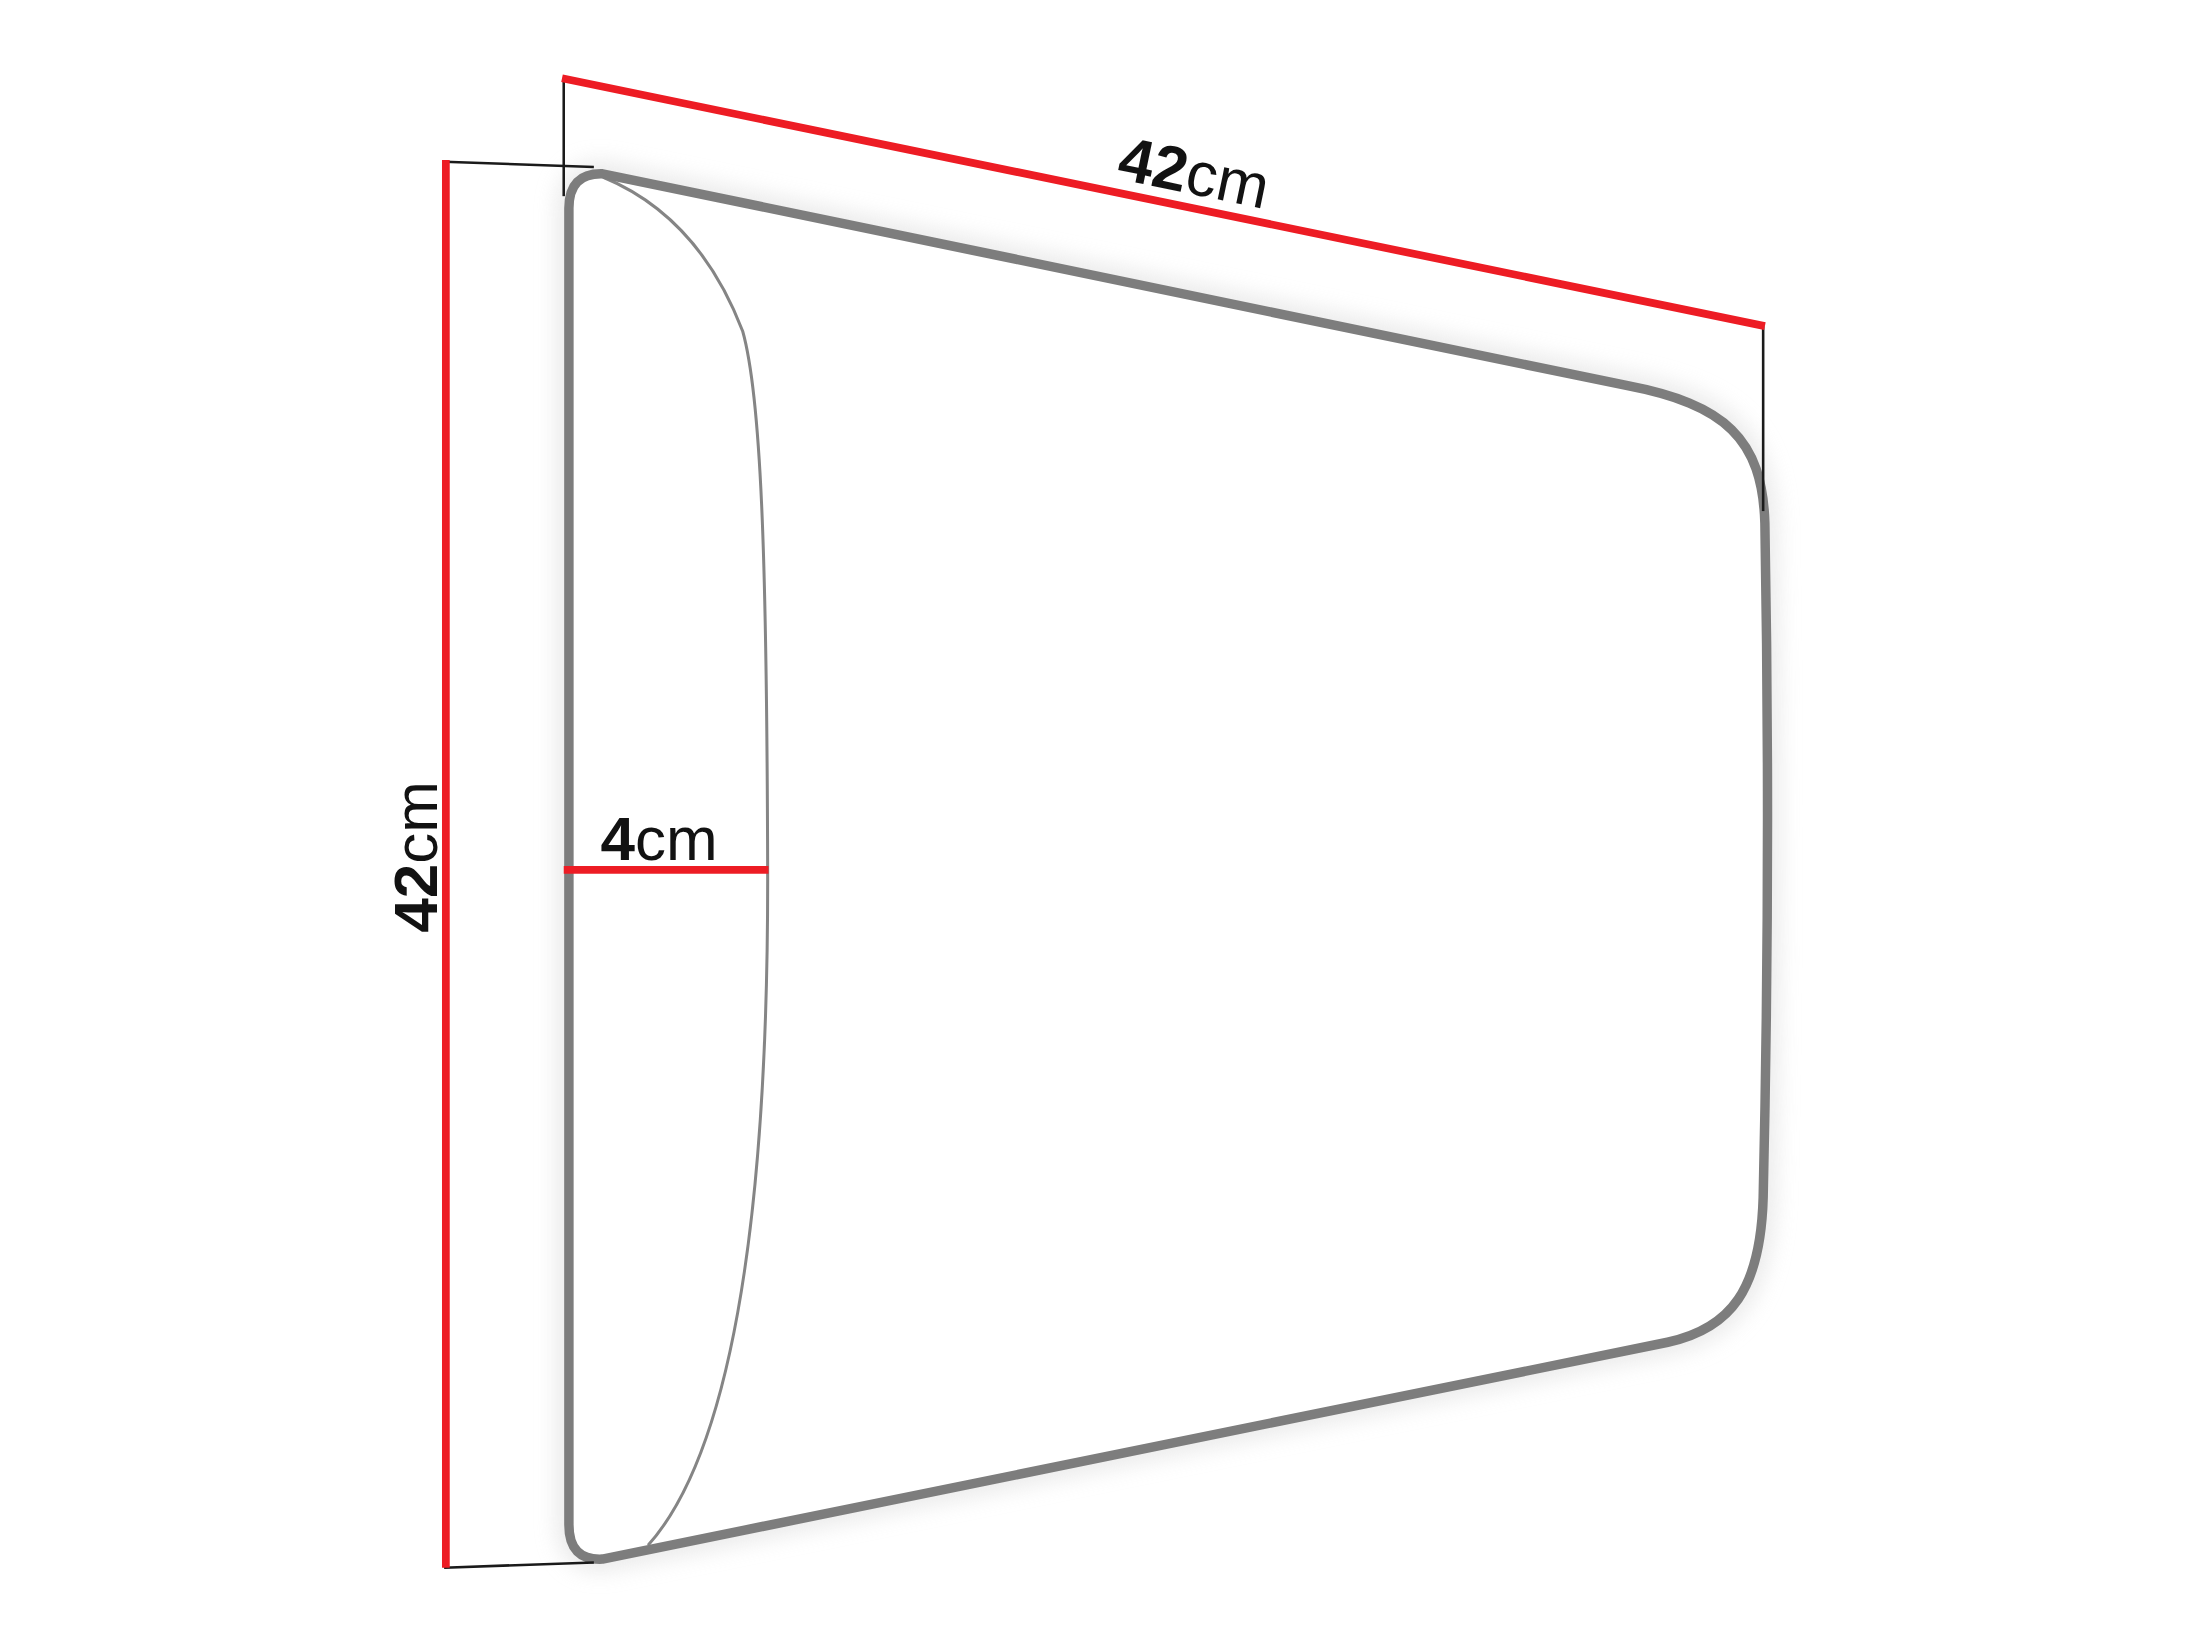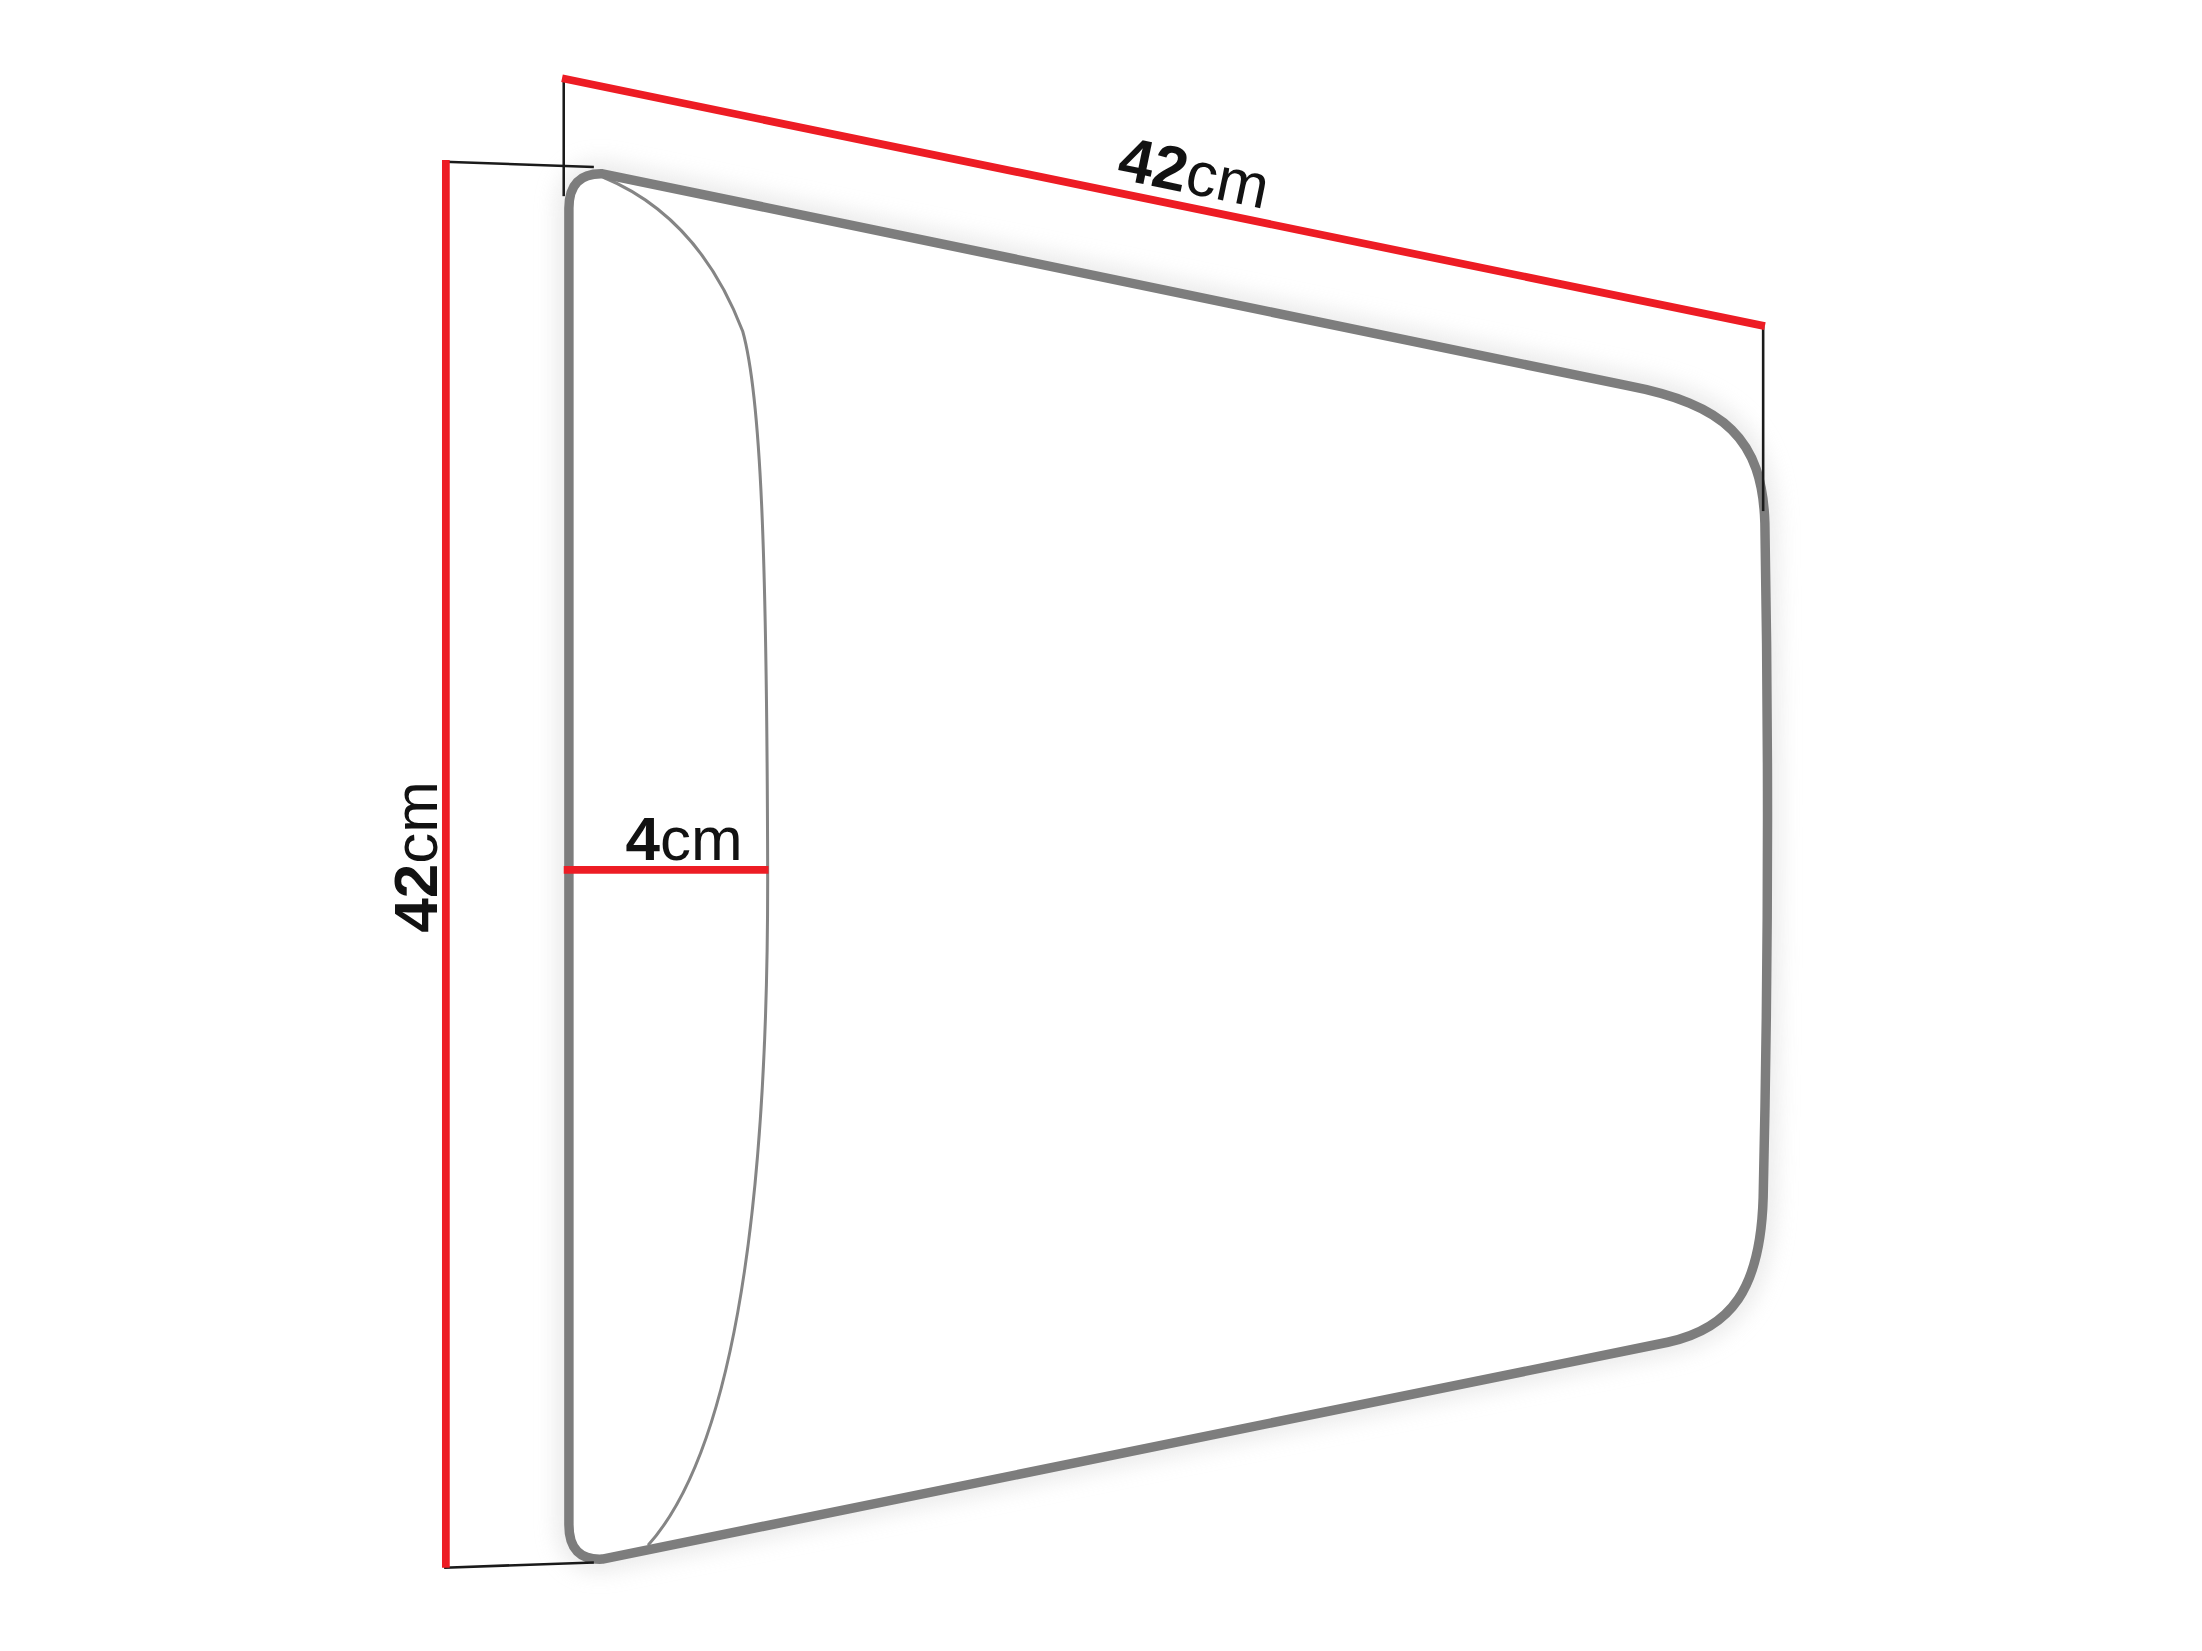--- a/index.html
+++ b/index.html
@@ -75,18 +75,18 @@
   </svg>
 
   <div class="dim-label width-label" style="left:1194px; top:173px;">
     <span class="val">42</span><span class="unit">cm</span>
   </div>
 
   <div class="dim-label height-label" style="left:416px; top:857px;">
     <span class="val">42</span><span class="unit">cm</span>
   </div>
 
-  <div class="dim-label depth-label" style="left:684px; top:839px;">
+  <div class="dim-label depth-label" style="left:659px; top:839px;">
     <span class="val">4</span><span class="unit">cm</span>
   </div>
 
 </div>
 
 
 </body></html>

